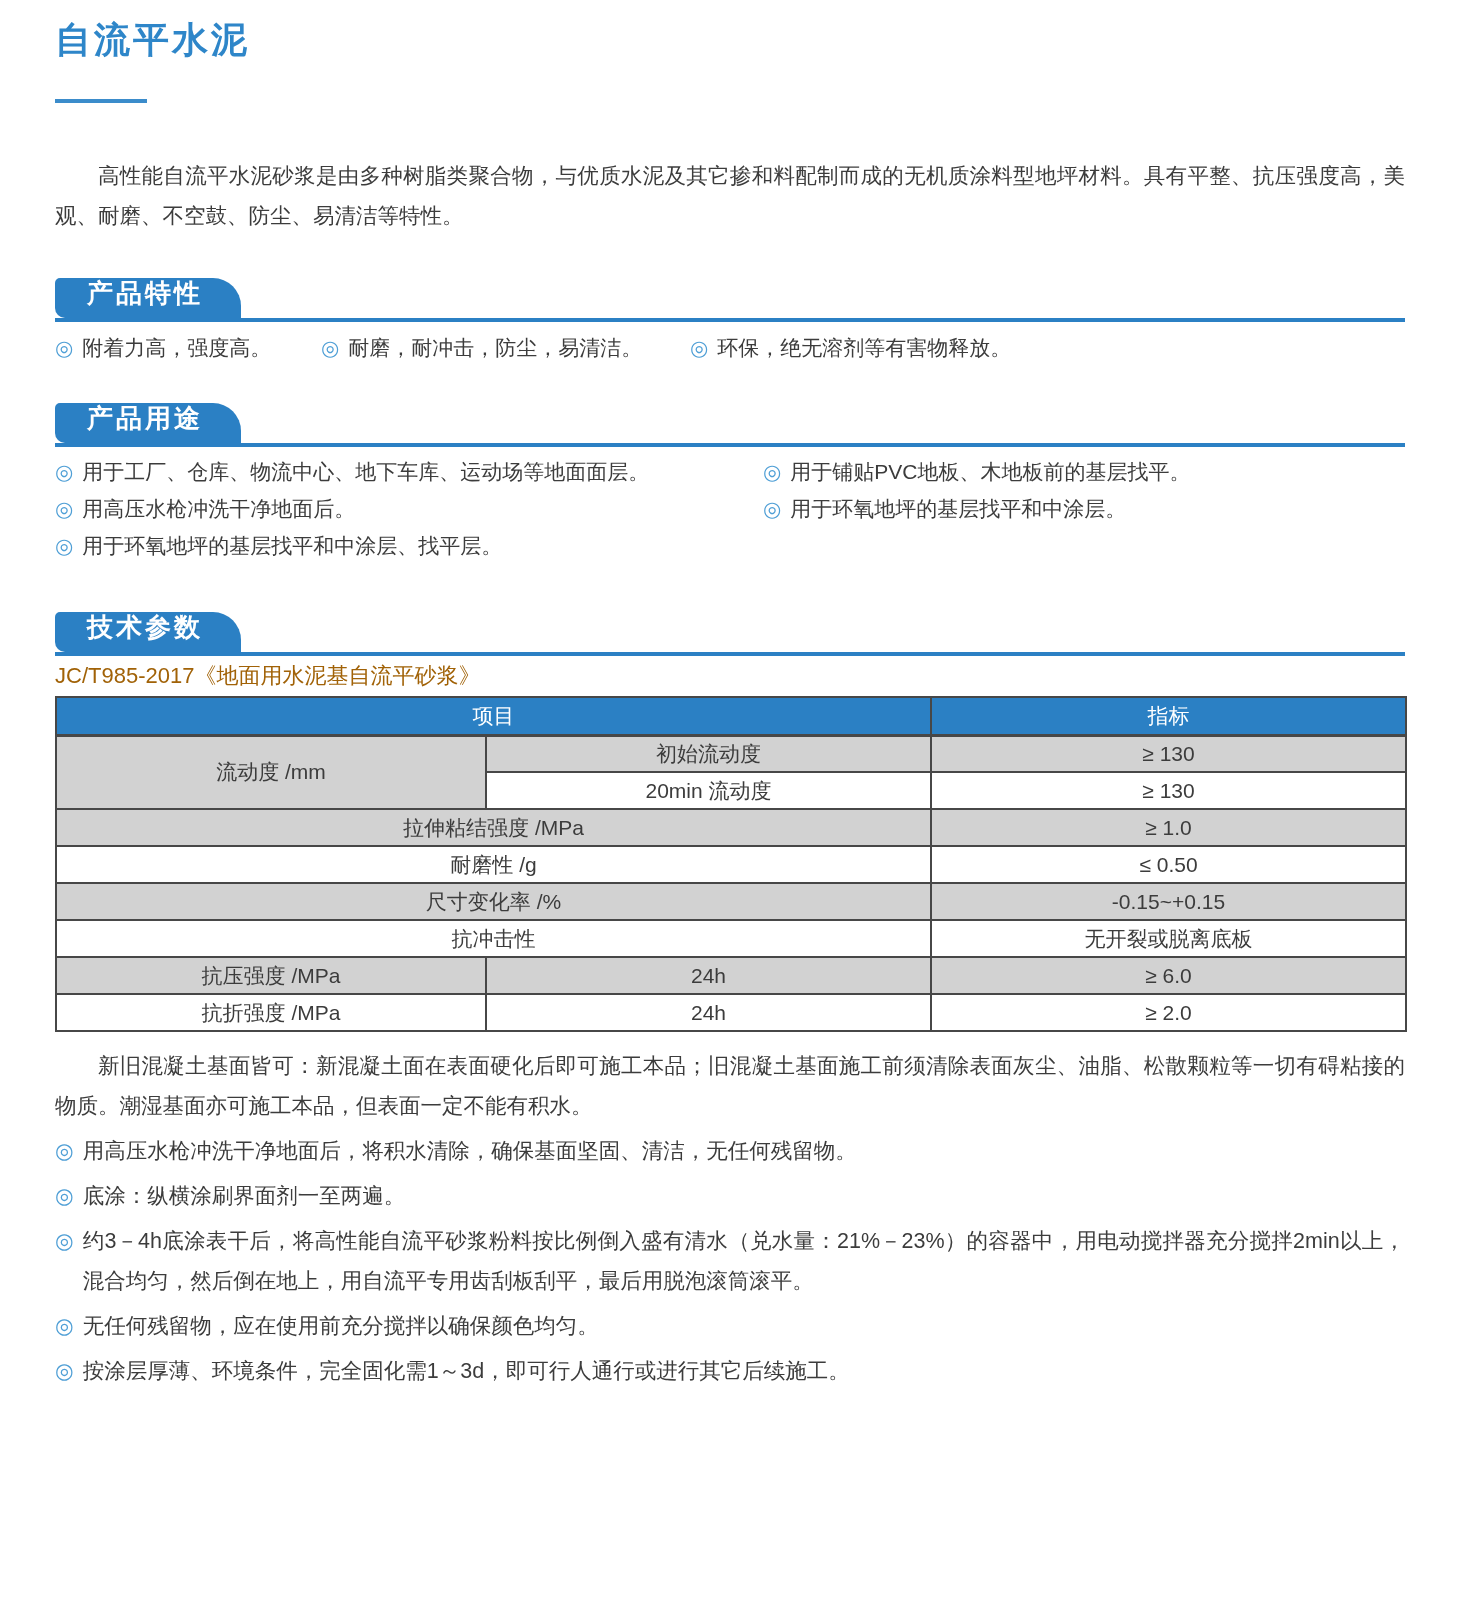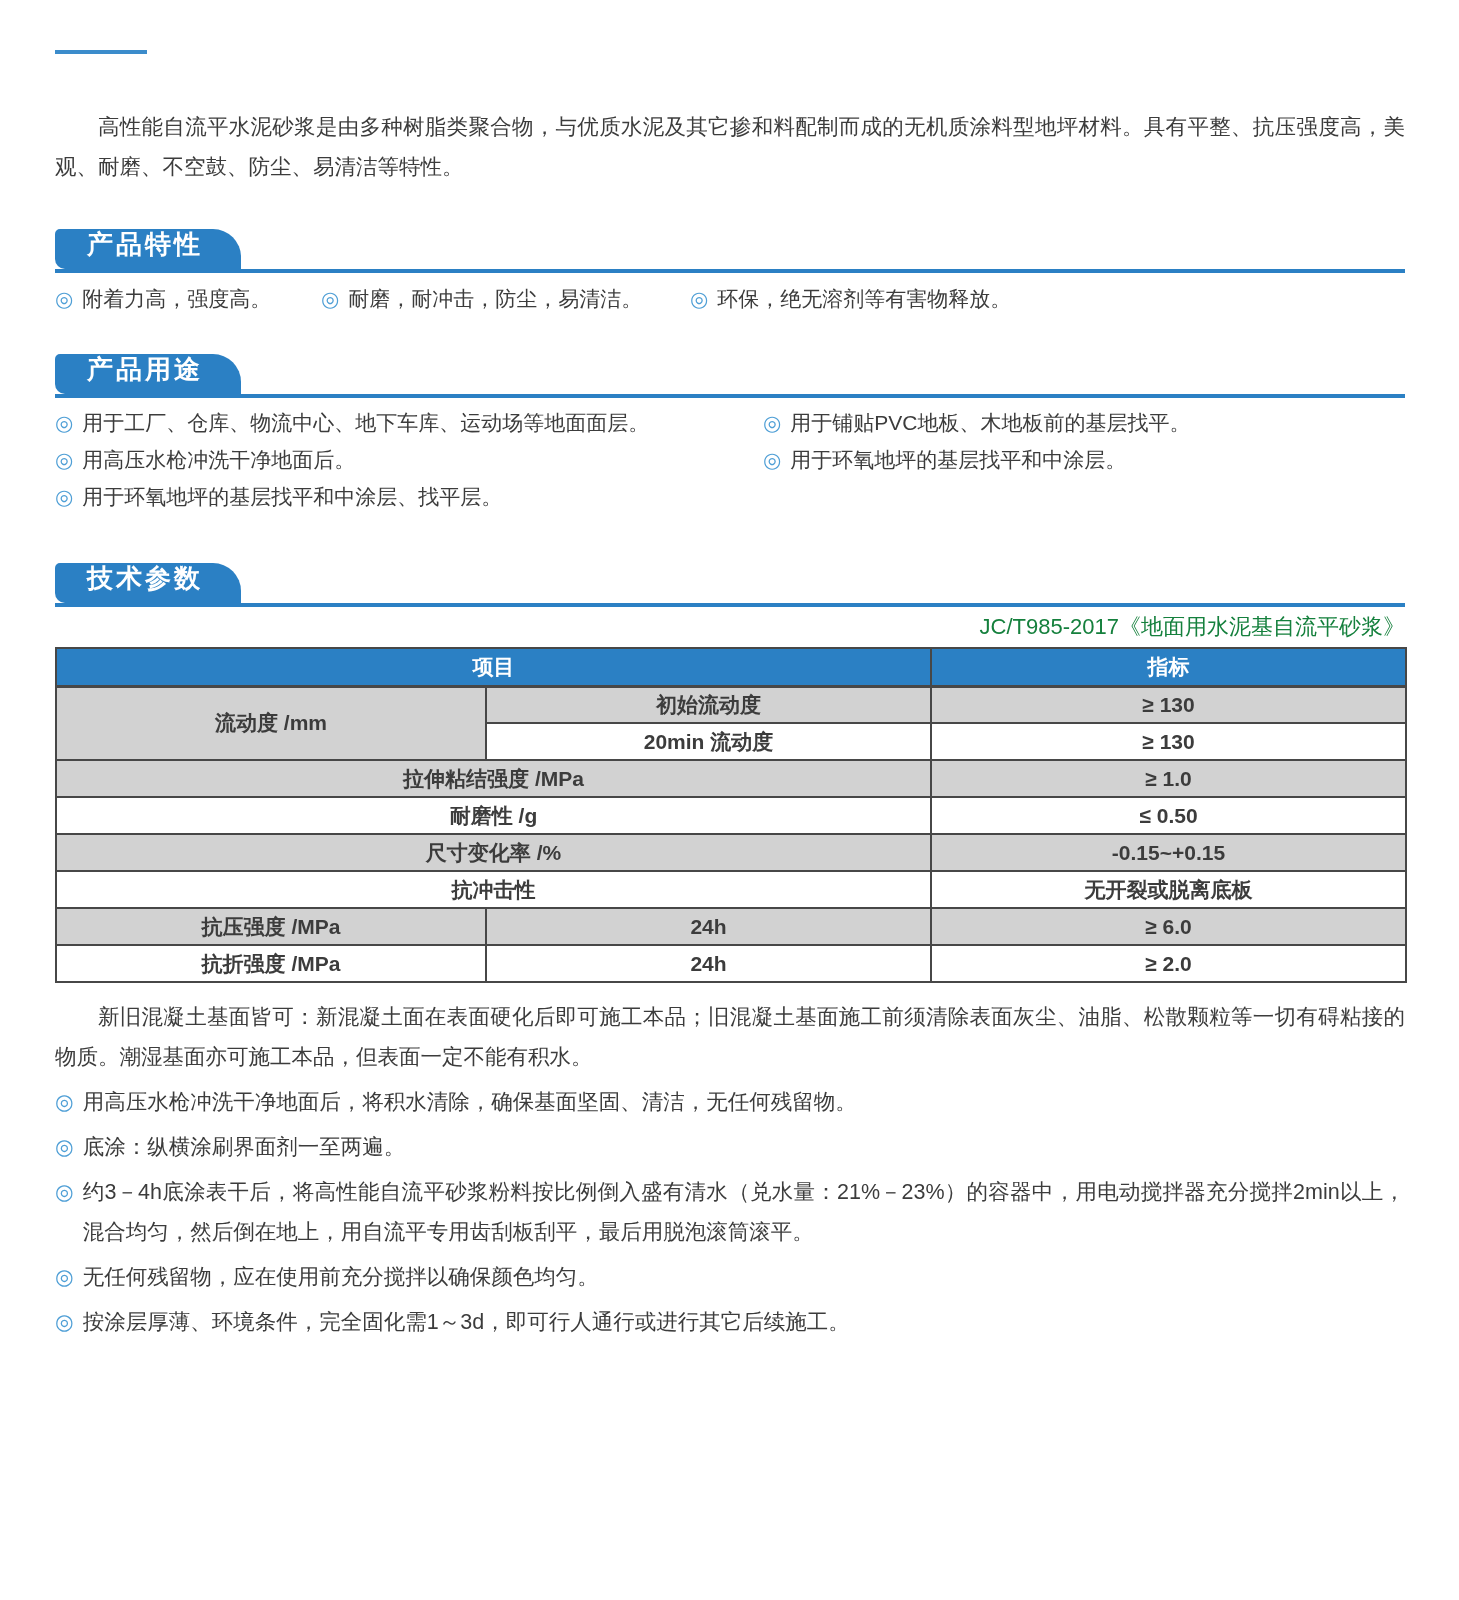--- a/index.html
+++ b/index.html
@@ -37,43 +37,44 @@
 
   .features-row{display:flex;margin-top:13px;}
   .features-row li:nth-child(1){width:266px;}
   .features-row li:nth-child(2){width:369px;}
 
   .uses-cols{display:flex;margin-top:12px;}
   .uses-col-left{width:708px;}
   .uses-col-right{flex:1;}
   .uses-cols li{margin-bottom:11px;}
 
-  .tech-caption{font-size:22px;text-align:right;margin-top:5px;color:#15803d;}
+  .tech-caption{font-size:22px;text-align:left;margin-top:5px;color:#a16207;}
 
   table.spec{border-collapse:collapse;width:1350px;margin-top:5px;table-layout:fixed;}
   .spec th,.spec td{
     border:2px solid var(--border);
     font-size:21px;text-align:center;vertical-align:middle;
-    height:37px;padding:0 2px;font-weight:bold;margin-top:16px;
+    height:37px;padding:0 2px;font-weight:normal;margin-top:16px;
   }
   .spec thead th{
     background:var(--accent);color:#ffffff;height:38px;
     border-bottom-width:3px;
   }
   .spec td.g{background:var(--gray);}
 
   .process-para{margin-top:14px;font-size:21.5px;line-height:40px;text-indent:2em;text-align:justify;}
   .process-list{margin-top:4px;}
   .process-list li{font-size:21.5px;line-height:40px;margin-top:5px;text-align:justify;}
 </style>
 </head>
 <body>
 
 <div class="page">
 
+  <h1 class="doc-title">自流平水泥</h1>
   <div class="title-dash"></div>
 
   <p class="intro">高性能自流平水泥砂浆是由多种树脂类聚合物，与优质水泥及其它掺和料配制而成的无机质涂料型地坪材料。具有平整、抗压强度高，美观、耐磨、不空鼓、防尘、易清洁等特性。</p>
 
   <div class="section-head">
     <span class="section-tab">
       <span>产品特性</span>
     </span>
   </div>
   <ul class="bullets features-row">

